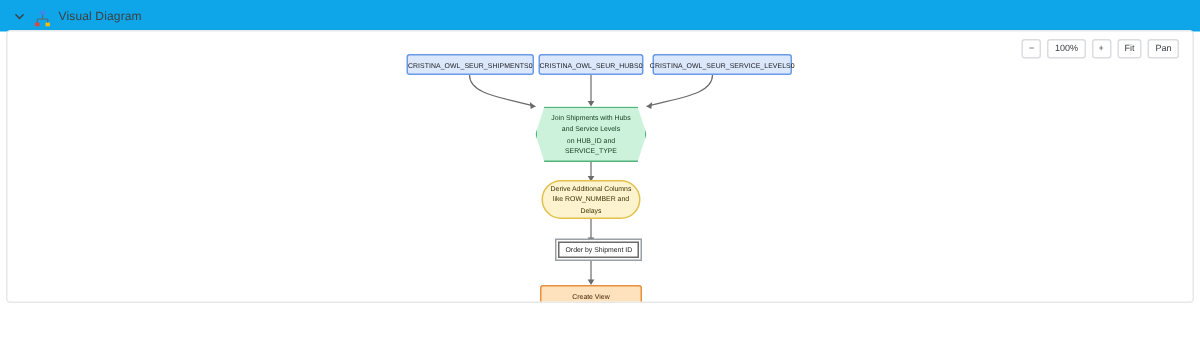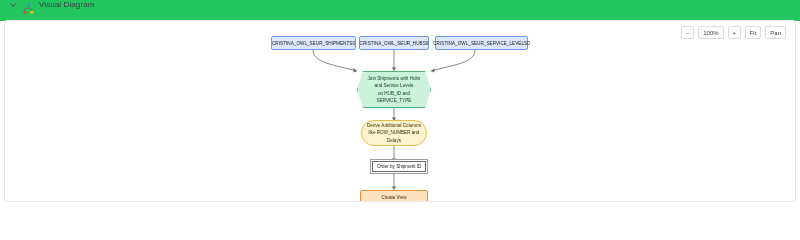--- a/index.html
+++ b/index.html
@@ -22,24 +22,25 @@
   }
 
   
   .header {
     position: absolute;
     left: 0;
     top: 0;
     width: 800px;
     height: 21px;
     display: flex;
+    align-items: center;
     gap: 5px;
     padding-left: 8px;
     box-sizing: border-box;
-    background: #22c55e;
+    background: #0ea5e9;
   }
   .chev {
     width: 10px;
     height: 10px;
     display: inline-flex;
     align-items: center;
     justify-content: center;
     color: #3c4043;
     cursor: pointer;
   }

